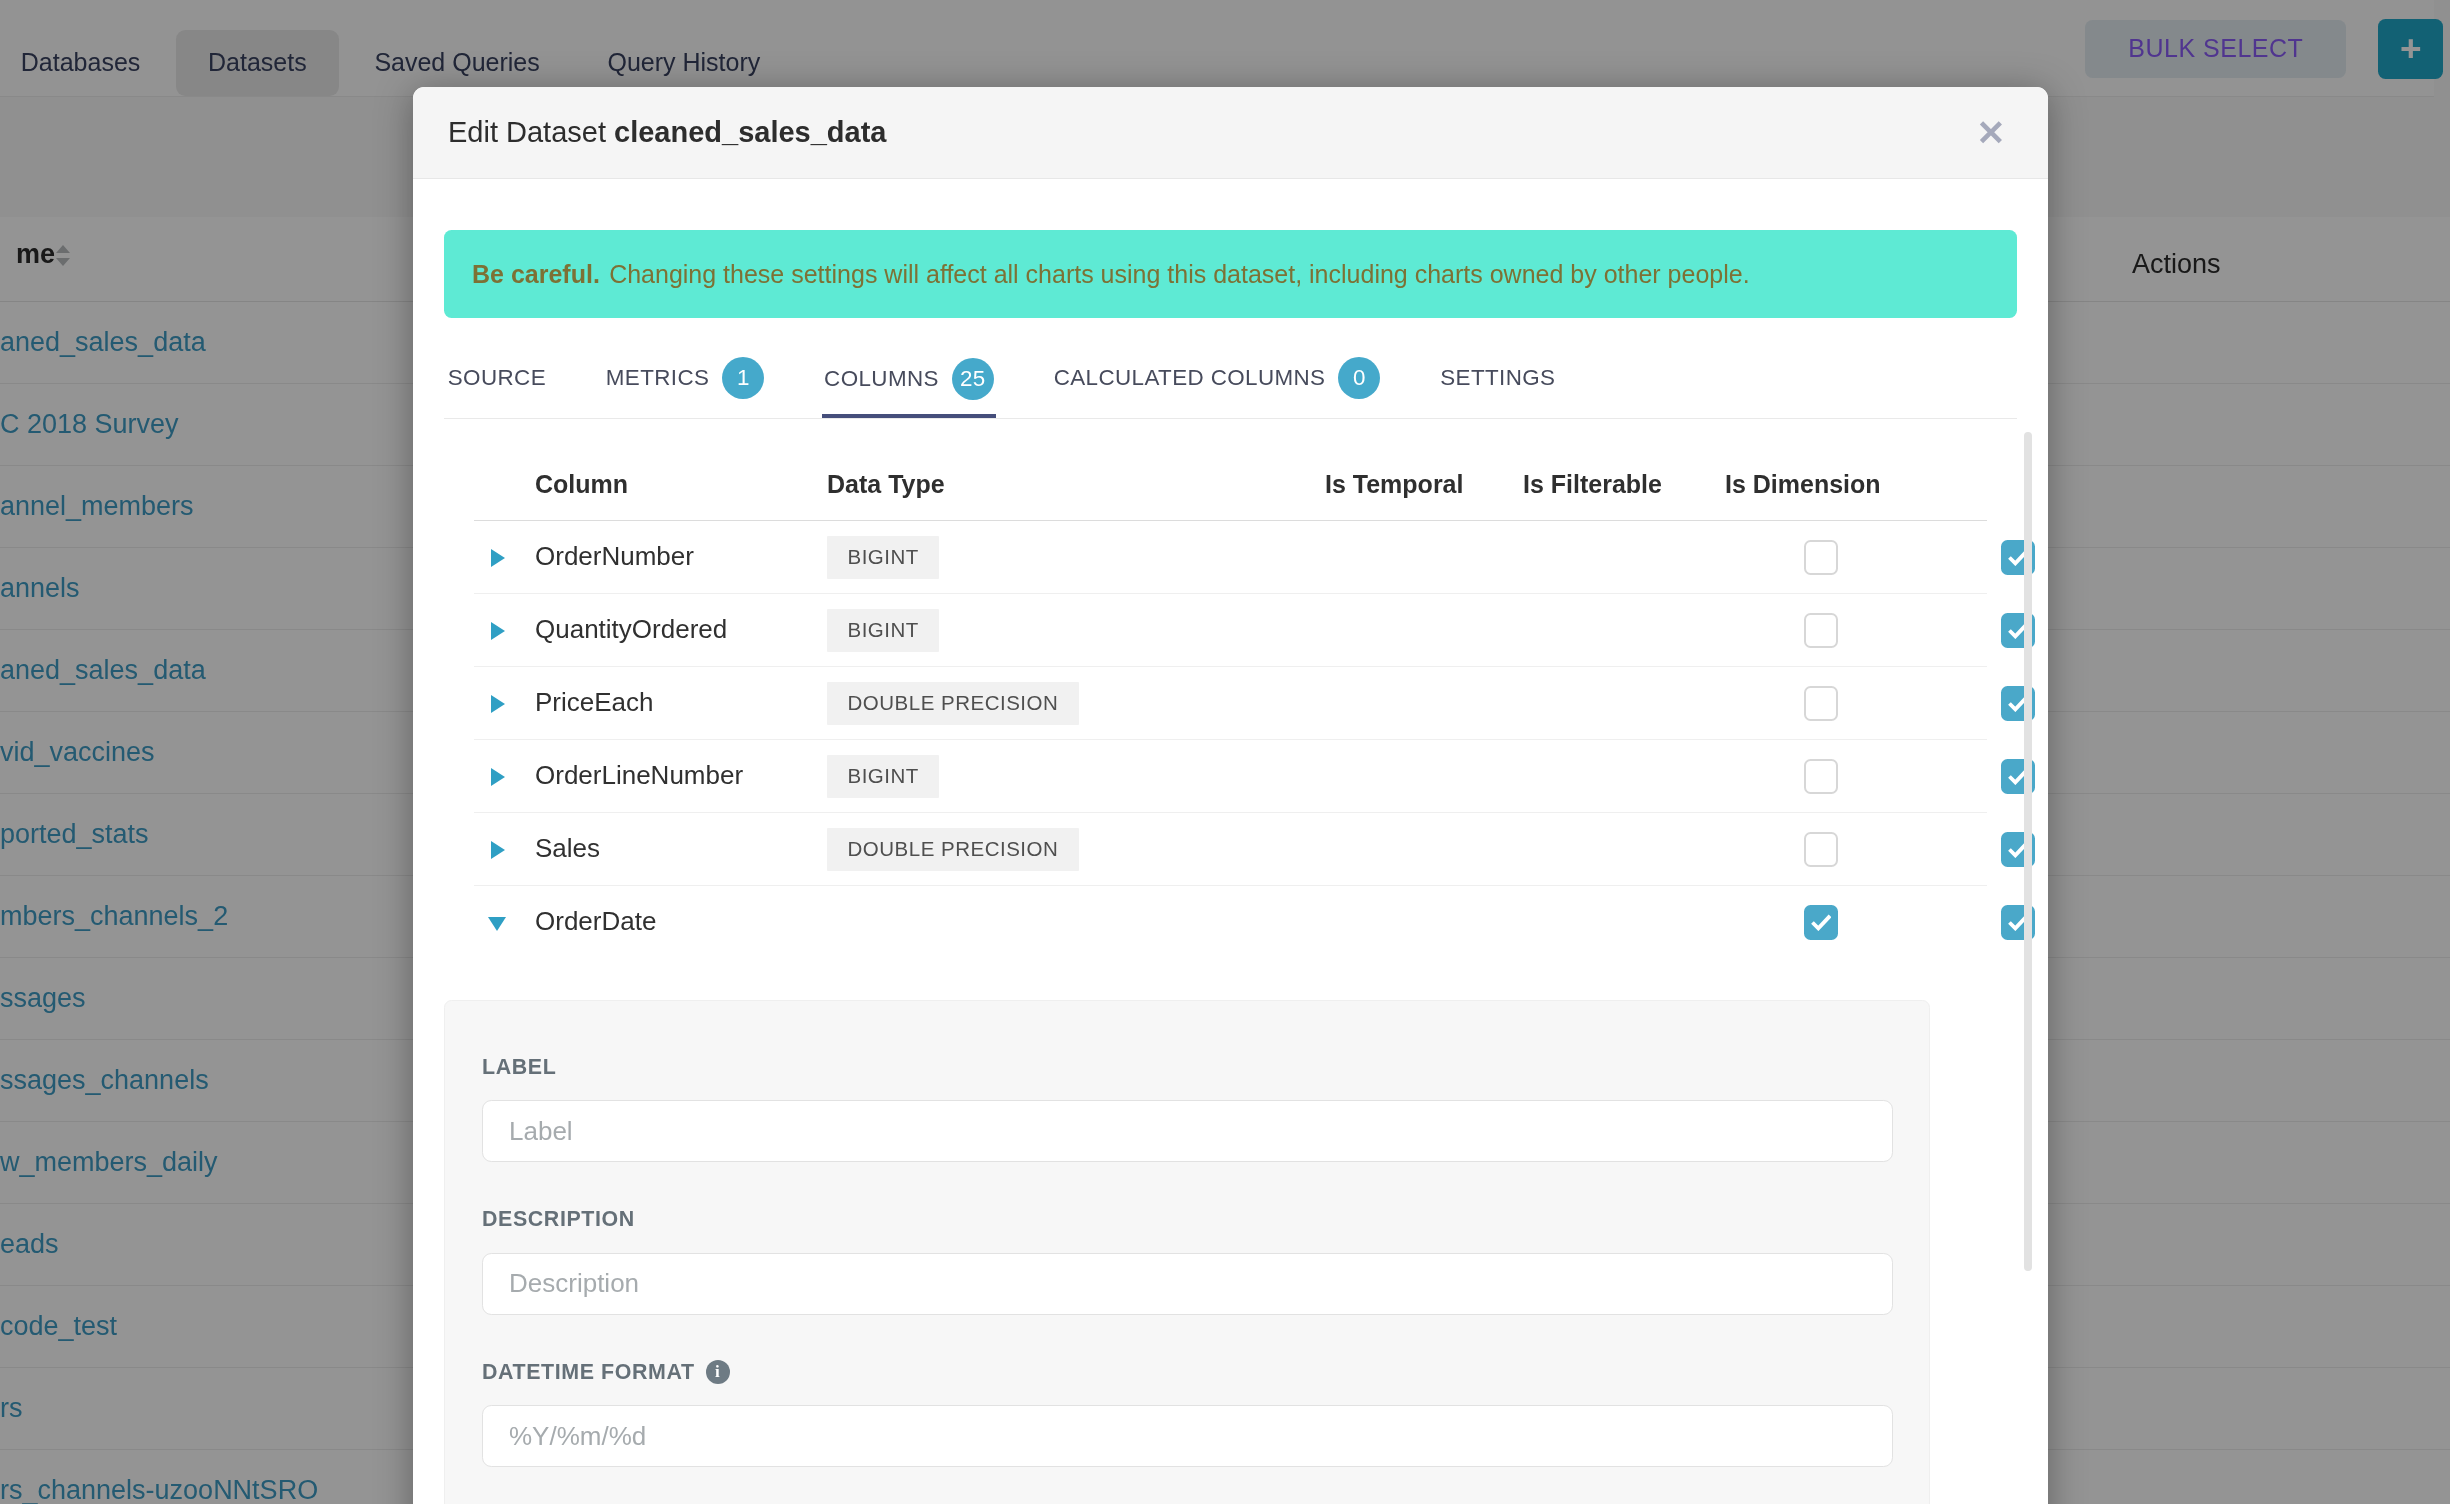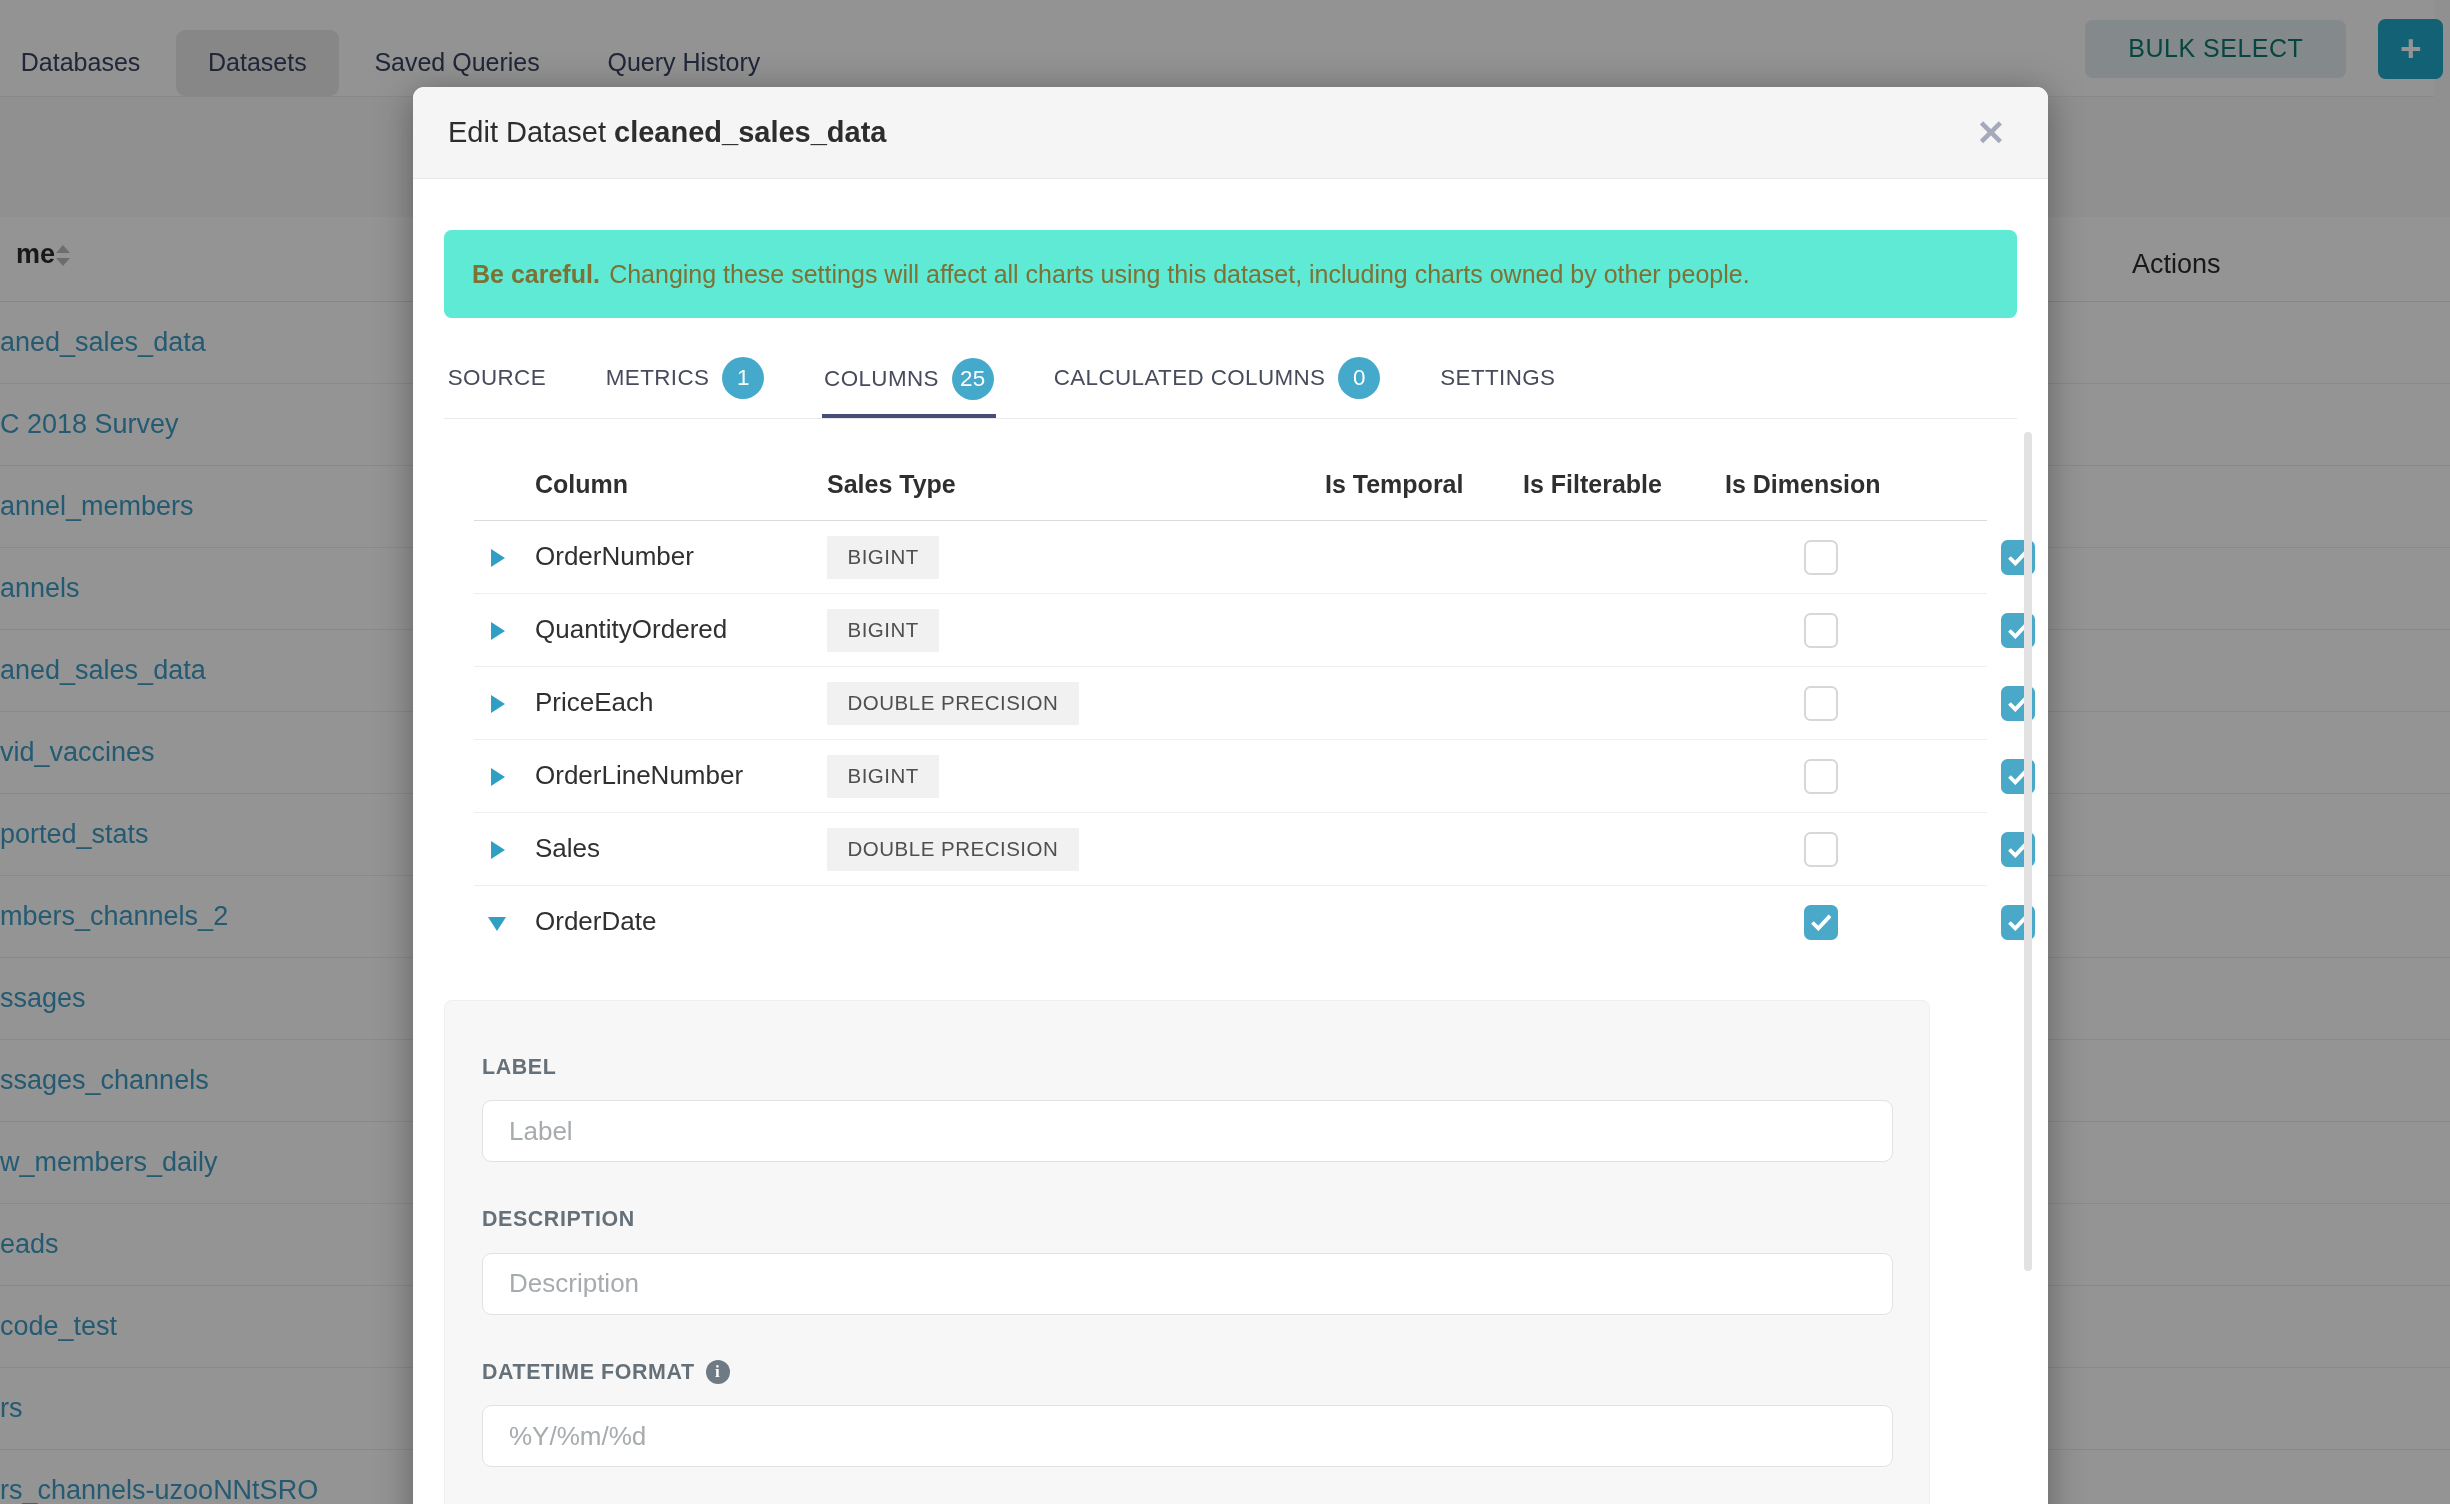--- a/index.html
+++ b/index.html
@@ -9,21 +9,21 @@
   
   .page { position:absolute; inset:0; }
   .topnav { position:absolute; top:0; left:0; width:2434px; height:97px;
             background:#fdfdfd; border-bottom:1.9px solid #ededed;
             display:flex; align-items:flex-end; }
   .nav-item { font-size:25px; color:#3a4361; padding:18.6px 32px; border-radius:9.3px;
               margin-left:3.7px; cursor:pointer; white-space:nowrap; }
   .nav-item:first-child { margin-left:-11.2px; }
   .nav-item.active { background:#e9e9e9; }
   .nav-right { position:absolute; right:0; top:0; height:97px; display:flex; align-items:center; }
-  .bulk-btn { height:58px; padding:0 43px; background:#e3edf2; color:#0f766e;
+  .bulk-btn { height:58px; padding:0 43px; background:#e3edf2; color:#8b5cf6;
               font-size:25px; font-weight:500; letter-spacing:0.5px; border:none;
               border-radius:7.5px; display:flex; align-items:center; }
   .add-btn { width:65px; height:60px; margin-left:32px; margin-right:-9.3px;
              background:#20a7c9; color:#fff; font-size:37px; font-weight:700;
              border:none; border-radius:7.5px; display:flex; align-items:center; justify-content:center; }
 
   .subheader { position:absolute; top:97px; left:0; width:2450px; height:120px; }
   .lone-caret { position:absolute; left:26px; top:154px; width:0; height:0;
                 border-left:10.3px solid transparent; border-right:10.3px solid transparent;
                 border-top:12px solid #8f9296; }
@@ -225,21 +225,21 @@
           <span class="badge">0</span>
         </div>
         <div class="tab">
           <span>SETTINGS</span>
         </div>
       </div>
 
     <div class="cols-table">
       <div class="cols-header">
         <span class="h-column">Column</span>
-        <span class="h-type">Sales Type</span>
+        <span class="h-type">Data Type</span>
         <span class="h-temporal">Is Temporal</span>
         <span class="h-filterable">Is Filterable</span>
         <span class="h-dimension">Is Dimension</span>
       </div>
       <div id="col-rows">
           <div class="col-row">
             <span class="caret-right"></span>
             <span class="col-name">OrderNumber</span>
             <span class="type-pill">BIGINT</span>
             <span class="cb cb-temporal"></span>

